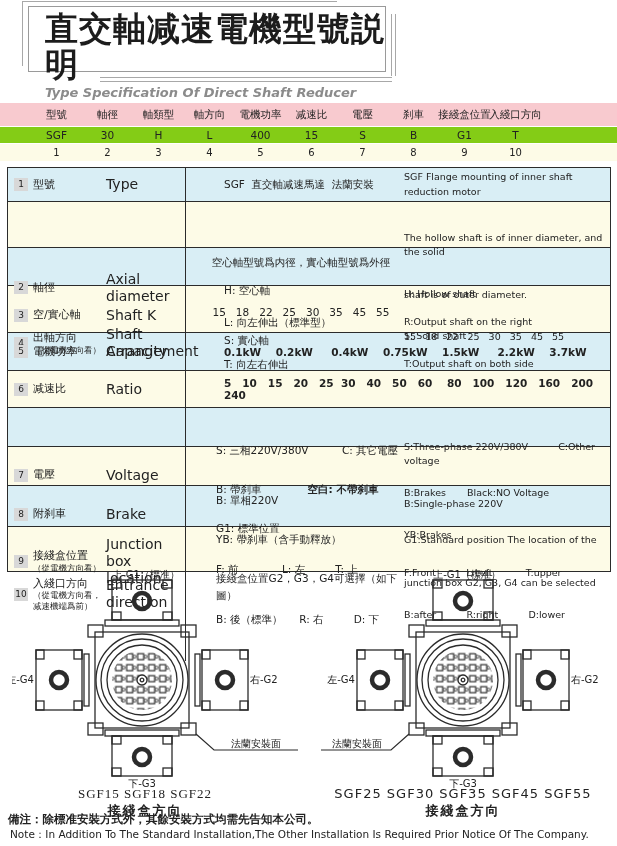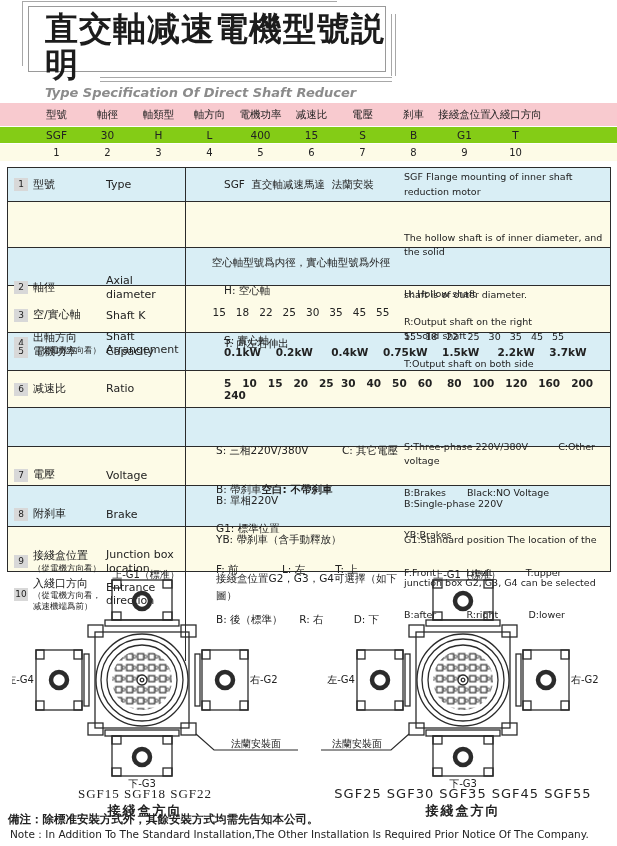--- a/index.html
+++ b/index.html
@@ -25,21 +25,21 @@
   
   .spec-table{position:absolute;left:7px;top:167px;width:604px;border:1.5px solid #2b2b2b;box-sizing:border-box;}
   .srow{display:grid;grid-template-columns:178px 1fr;box-sizing:border-box;}
   .srow + .srow{border-top:1.5px solid #2b2b2b;}
   .srow.blue{background:#d9eef5;}
   .srow.cream{background:#fdfbe7;}
   .cell-label{display:flex;align-items:center;gap:5px;padding-left:6px;border-right:1.5px solid #2b2b2b;box-sizing:border-box;}
   .badge{background:#d8d8d8;font-size:9px;min-width:14px;height:13px;line-height:13px;text-align:center;flex:0 0 auto;}
   .cn-label{width:68px;font-size:11px;line-height:1.25;flex:0 0 auto;}
   .cn-sub{font-size:8.5px;white-space:pre-line;line-height:1.25;}
-  .en-label{flex:1;font-size:11px;line-height:1.2;padding-right:2px;}
+  .en-label{flex:1;font-size:14px;line-height:1.2;padding-right:2px;}
   .cell-desc{display:grid;grid-template-columns:218px 1fr;align-items:center;}
   .desc-cn{padding-left:38px;font-size:10.5px;line-height:1.6;white-space:pre-wrap;}
   .desc-en{font-size:9.5px;line-height:1.5;white-space:pre-wrap;padding-right:4px;}
   .desc-full{grid-column:1 / 3;padding-left:38px;font-size:10.5px;white-space:pre-wrap;font-weight:bold;}
   .bold{font-weight:bold;}
 
   
   .dia-svg{position:absolute;}
   .dia-left{left:12px;top:568px;}
   .dia-right{left:313px;top:568px;}
@@ -160,20 +160,21 @@
       <div class="cell-label">
         <span class="badge">4</span>
         <div class="cn-label">
           <div>出軸方向</div>
           <div class="cn-sub">（從電機方向看）</div>
         </div>
         <div class="en-label">Shaft Arrangement</div>
       </div>
       <div class="cell-desc">
         <div class="desc-cn" style="line-height:1.35">
+          <div>L: 向左伸出（標準型）</div>
           <div>T: 向左右伸出</div>
         </div>
         <div class="desc-en">
           <div>R:Output shaft on the right</div>
           <div>T:Output shaft on both side</div>
         </div>
       </div>
     </div>
 
     <div class="srow blue" style="height:38px">
@@ -217,21 +218,21 @@
     </div>
 
     <div class="srow cream" style="height:39px">
       <div class="cell-label">
         <span class="badge">8</span>
         <div class="cn-label">附刹車</div>
         <div class="en-label">Brake</div>
       </div>
       <div class="cell-desc">
         <div class="desc-cn" style="padding-left:30px">
-          <div><span>B: 帶刹車</span><span class="bold" style="">空白: 不帶刹車</span></div>
+          <div><span>B: 帶刹車</span><span class="bold" style="margin-left:46px">空白: 不帶刹車</span></div>
           <div>YB: 帶刹車（含手動釋放）</div>
         </div>
         <div class="desc-en">
           <div>B:Brakes       Black:NO Voltage</div>
           <div>YB:Brakes</div>
         </div>
       </div>
     </div>
 
     <div class="srow blue" style="height:41px">

